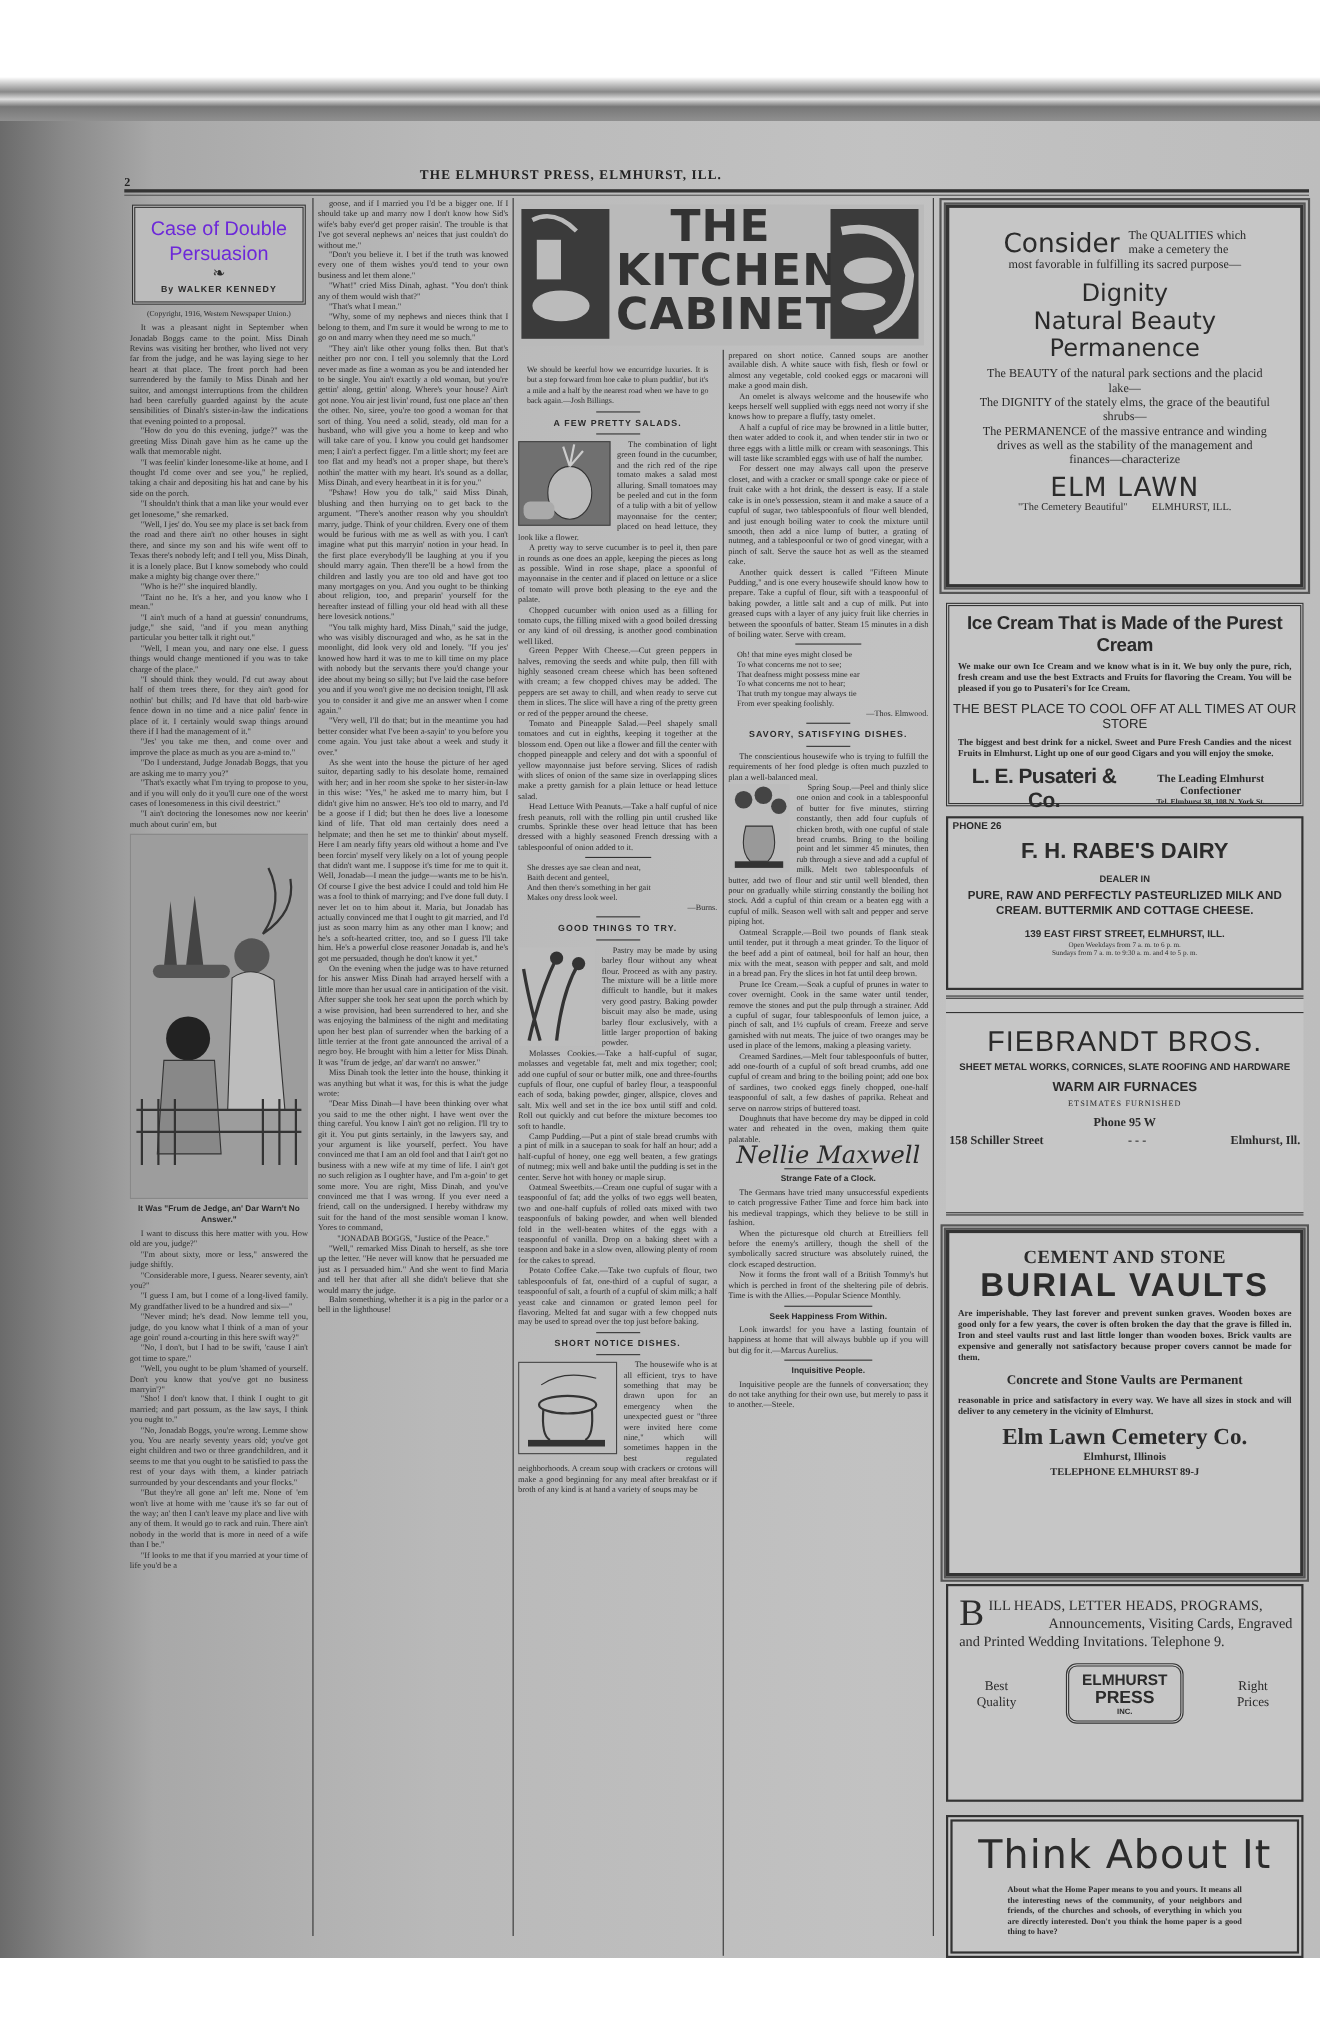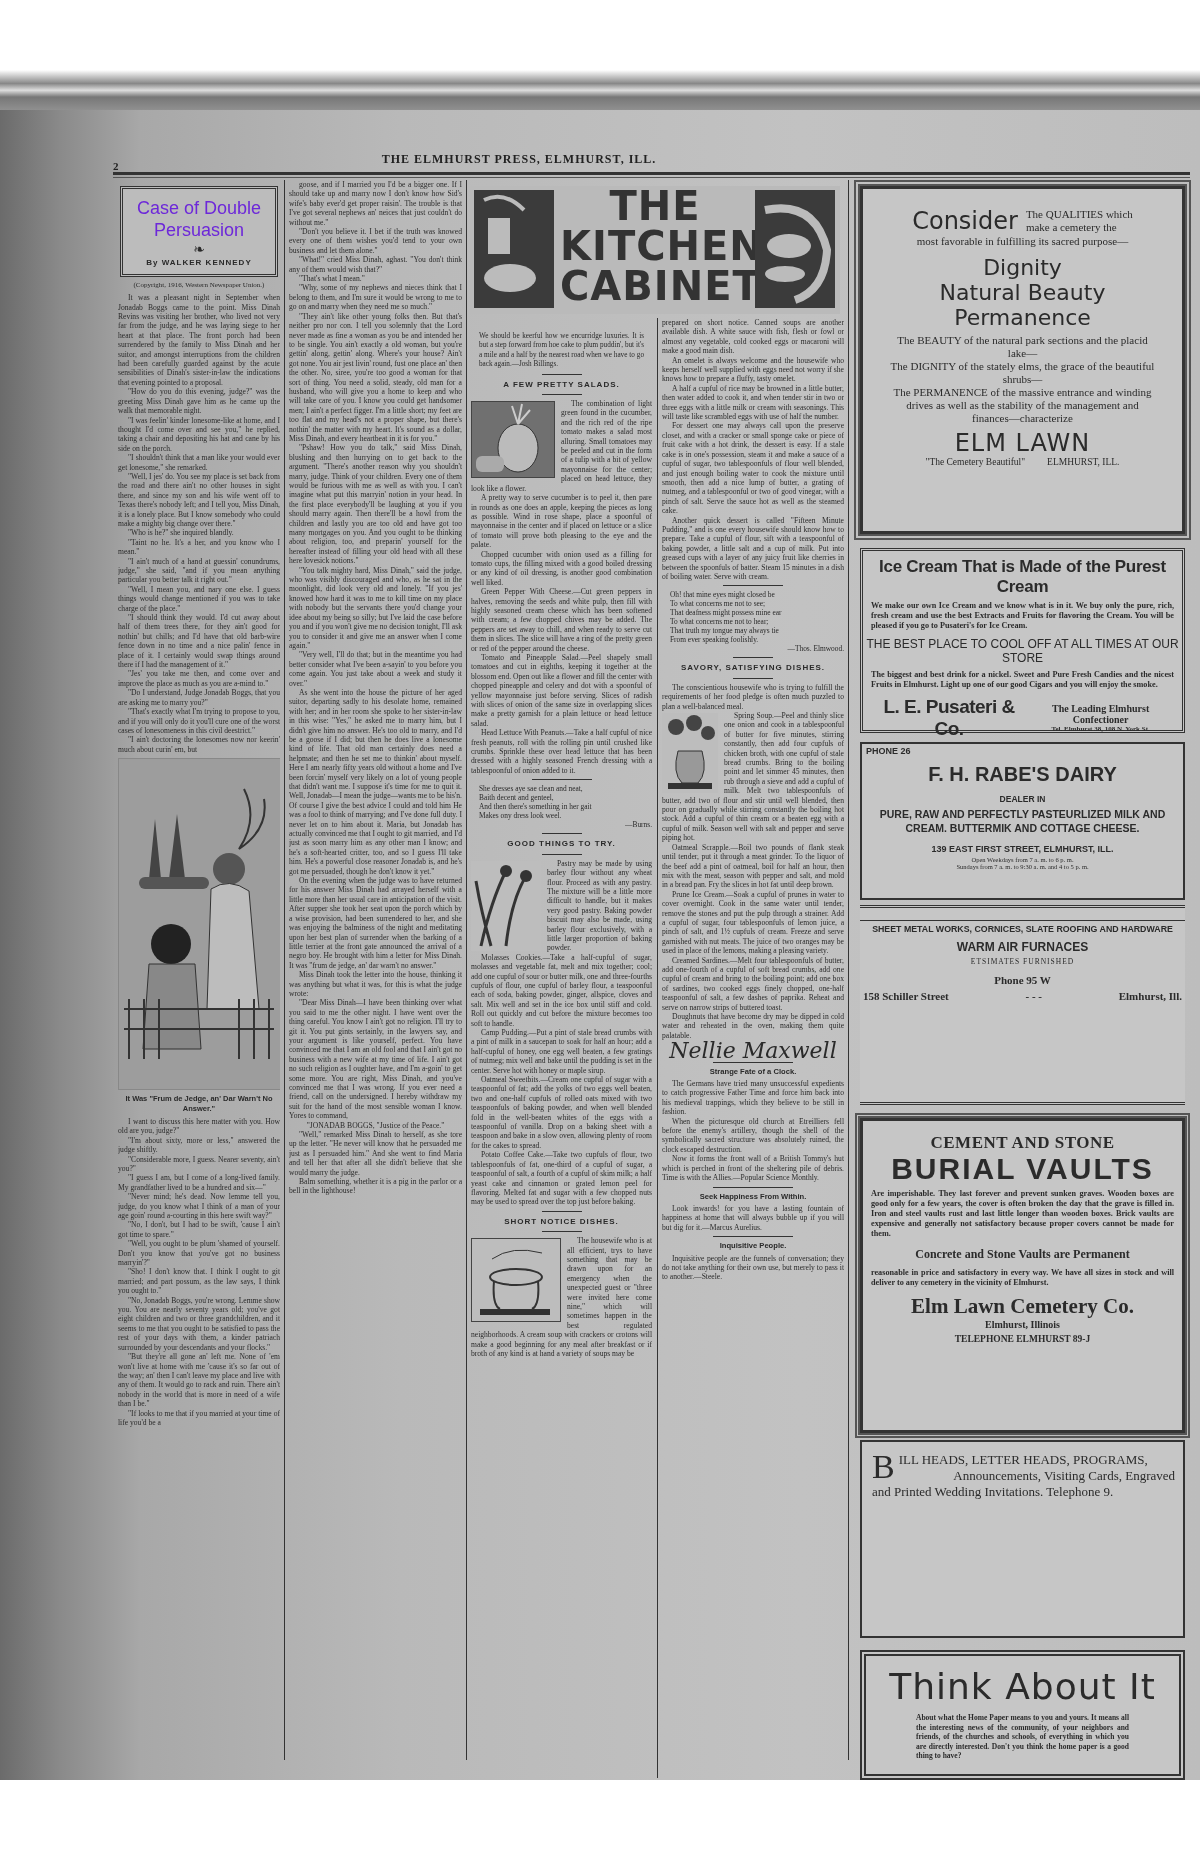--- a/index.html
+++ b/index.html
@@ -311,20 +311,21 @@
   <div class="sans" style="font-size:20px;font-weight:bold;line-height:32px;">F. H. RABE'S DAIRY</div>
   <div class="sans" style="font-size:8.5px;font-weight:bold;margin-top:4px;">DEALER IN</div>
   <div class="sans" style="font-size:10.5px;font-weight:bold;padding:3px 4px;line-height:14px;">PURE, RAW AND PERFECTLY PASTEURLIZED MILK AND CREAM. BUTTERMIK AND COTTAGE CHEESE.</div>
   <div class="sans" style="font-size:9px;font-weight:bold;margin-top:6px;">139 EAST FIRST STREET, ELMHURST, ILL.</div>
   <div style="font-size:6.5px;margin-top:2px;">Open Weekdays from 7 a. m. to 6 p. m.</div>
   <div style="font-size:6.5px;">Sundays from 7 a. m. to 9:30 a. m. and 4 to 5 p. m.</div>
 </div>
 
 <div class="ad ad-fiebrandt">
   <div style="border-top:1px solid #333;margin-top:12px;"></div>
+  <div class="sans" style="font-size:26px;letter-spacing:1px;margin-top:10px;">FIEBRANDT BROS.</div>
   <div class="sans" style="font-size:8.8px;font-weight:bold;margin-top:3px;">SHEET METAL WORKS, CORNICES, SLATE ROOFING AND HARDWARE</div>
   <div class="sans" style="font-size:12px;font-weight:bold;margin-top:6px;">WARM AIR FURNACES</div>
   <div style="font-size:7.5px;letter-spacing:1px;margin-top:3px;">ETSIMATES FURNISHED</div>
   <div style="font-size:11px;font-weight:bold;margin-top:8px;">Phone 95 W</div>
   <div style="display:flex;justify-content:space-between;font-size:11px;font-weight:bold;padding:4px 3px;">
     <span>158 Schiller Street</span>
     <span>-   -   -</span>
     <span>Elmhurst, Ill.</span>
   </div>
 </div>
@@ -340,18 +341,27 @@
   <div style="font-size:9.5px;font-weight:bold;margin-top:4px;">TELEPHONE ELMHURST 89-J</div>
 </div>
 
 <div class="ad ad-press">
   <div style="text-align:left;padding:10px 8px 0 10px;font-size:13px;line-height:16px;">
     <span style="float:left;font-size:34px;line-height:30px;margin-right:4px;">B</span>
     <div>ILL HEADS, LETTER HEADS, PROGRAMS,</div>
     <div style="text-align:right;">Announcements, Visiting Cards, Engraved</div>
     <div style="clear:both;">and Printed Wedding Invitations.   Telephone 9.</div>
   </div>
+  <div style="display:flex;align-items:center;justify-content:space-around;margin-top:12px;">
+    <span style="font-size:12px;width:50px;">Best Quality</span>
+    <div style="border:3px double #333;border-radius:10px;padding:4px 12px;background:#c6c6c6;">
+      <div class="sans" style="font-size:14px;font-weight:bold;">ELMHURST</div>
+      <div class="sans" style="font-size:16px;font-weight:bold;">PRESS</div>
+      <div class="sans" style="font-size:7px;font-weight:bold;">INC.</div>
+    </div>
+    <span style="font-size:12px;width:50px;">Right Prices</span>
+  </div>
 </div>
 
 <div class="ad ad-think">
   <div style="font-family:'DejaVu Sans',sans-serif;font-size:36px;margin-top:10px;letter-spacing:1px;">Think About It</div>
   <div class="small" style="font-weight:bold;padding:6px 50px;font-size:7.5px;line-height:9.5px;">About what the Home Paper means to you and yours. It means all the interesting news of the community, of your neighbors and friends, of the churches and schools, of everything in which you are directly interested. Don't you think the home paper is a good thing to have?</div>
 </div>
 
 </body></html>

